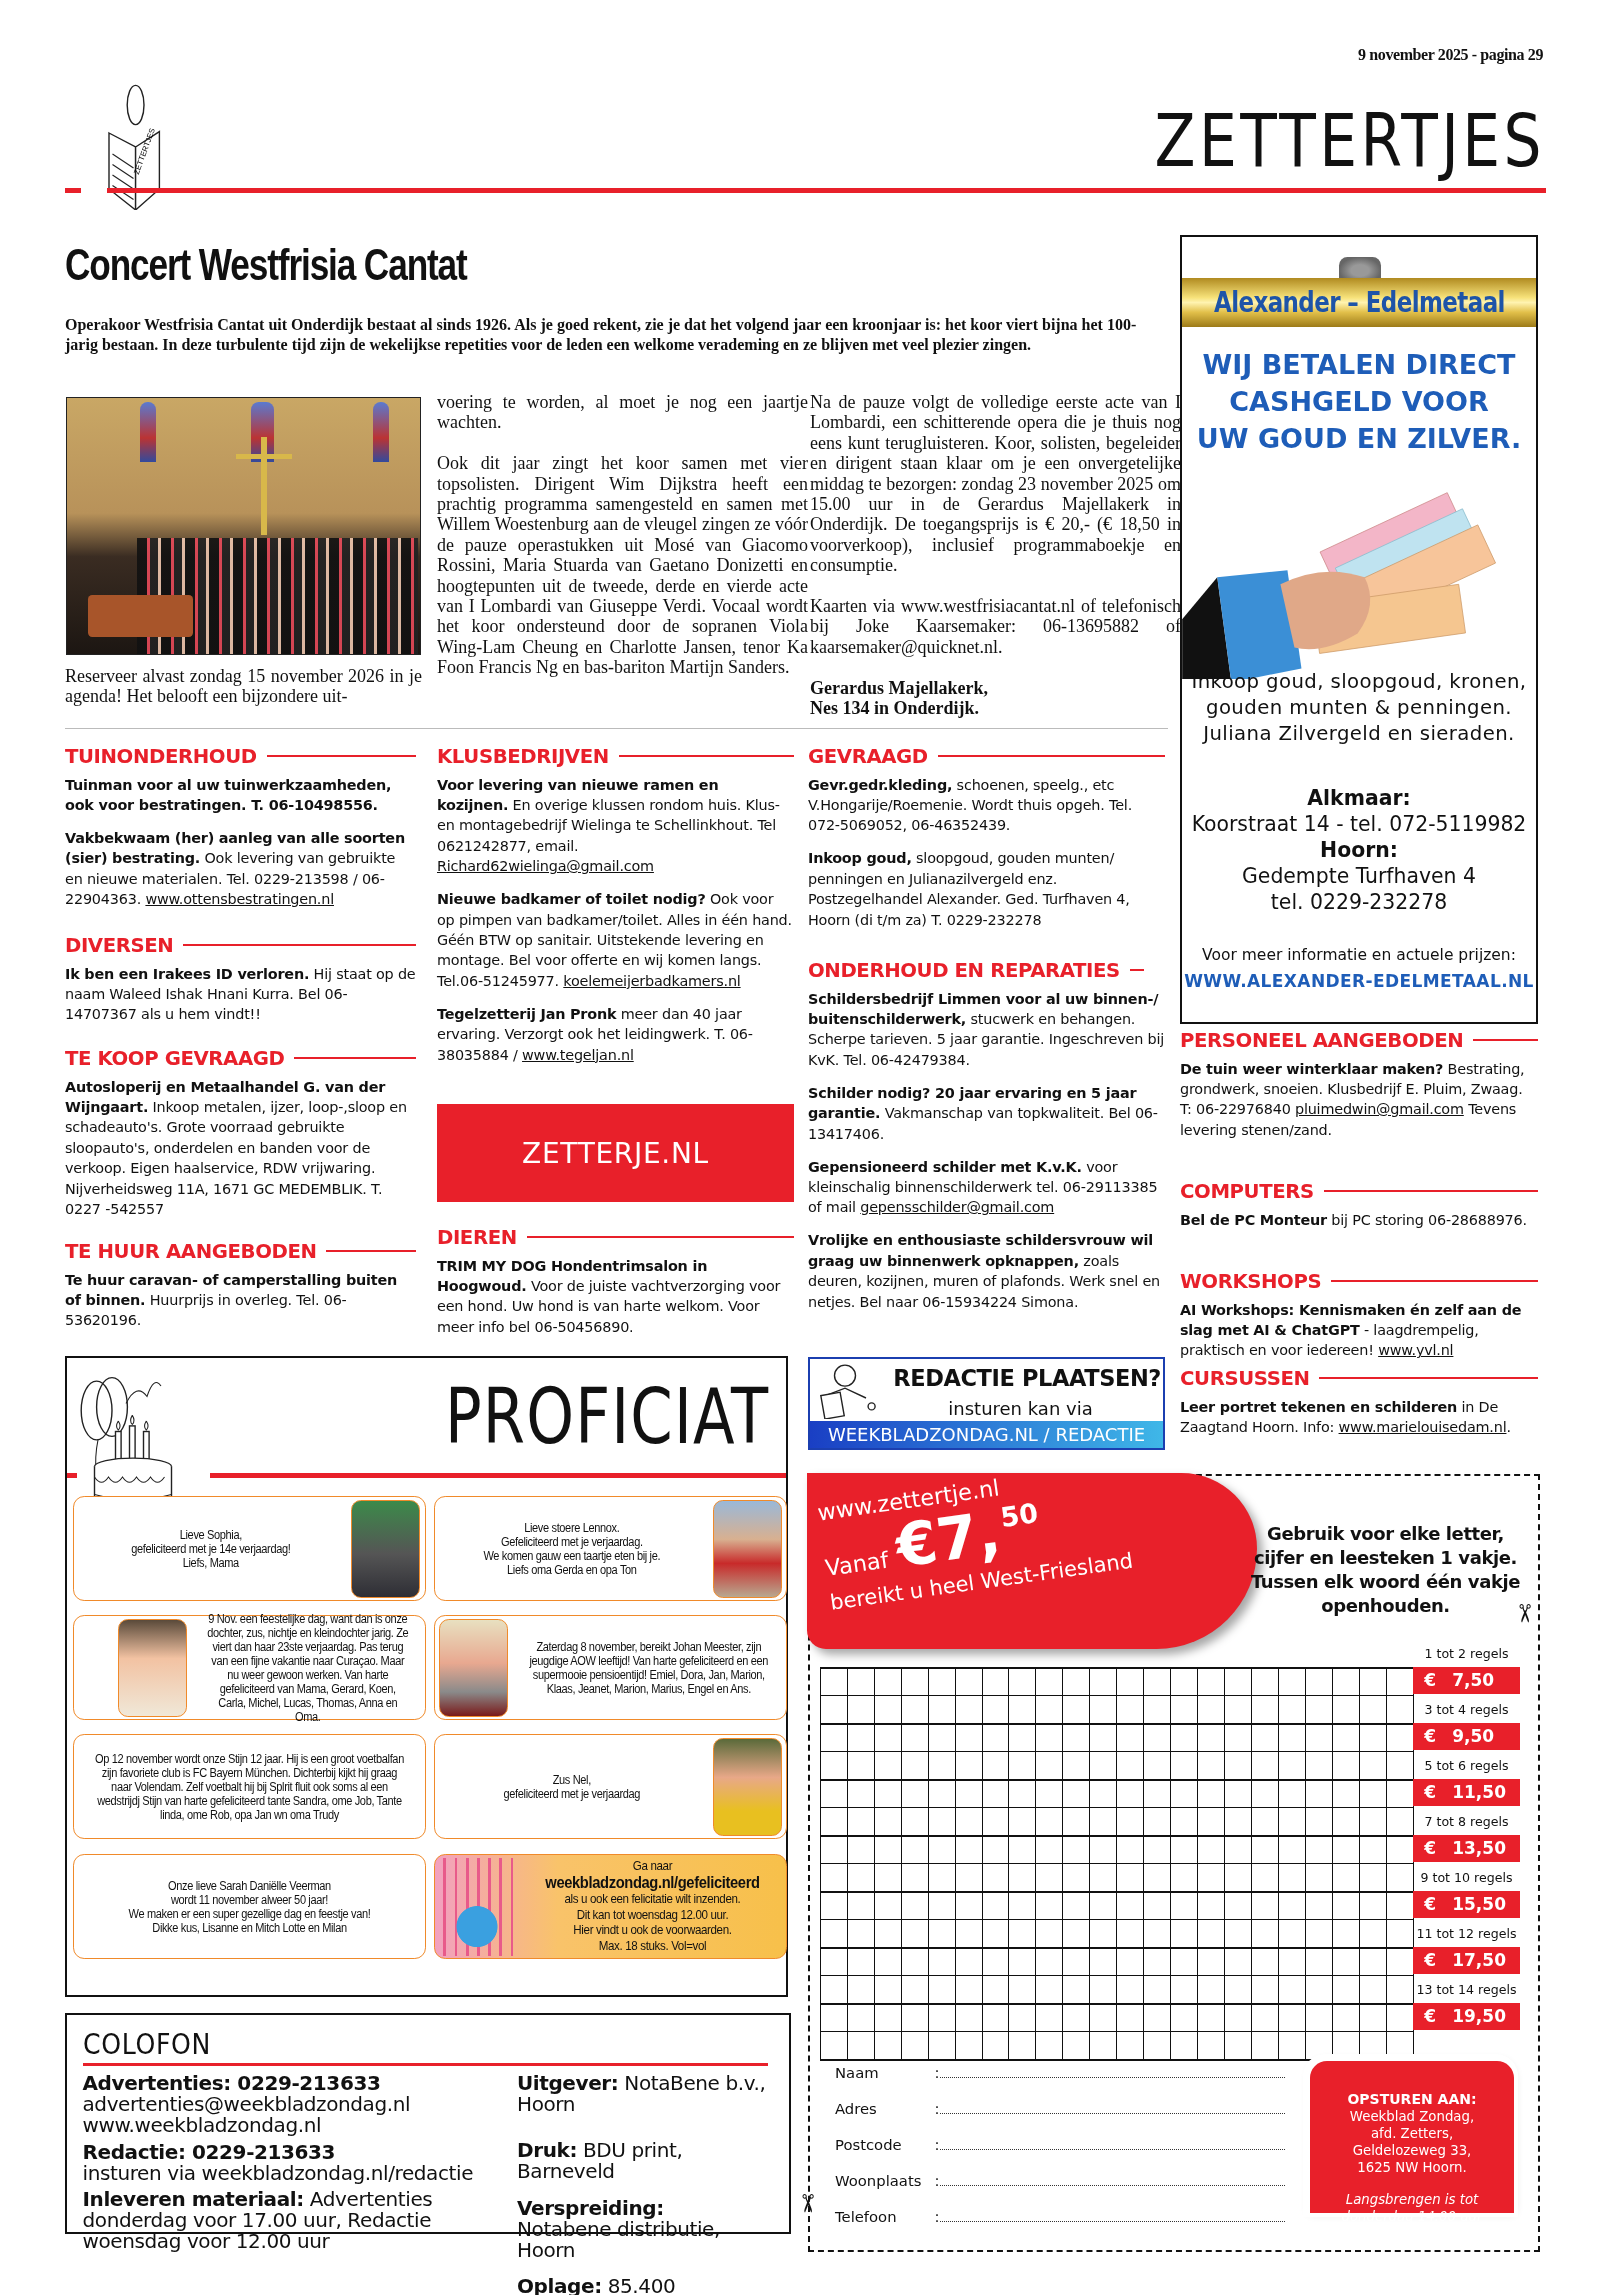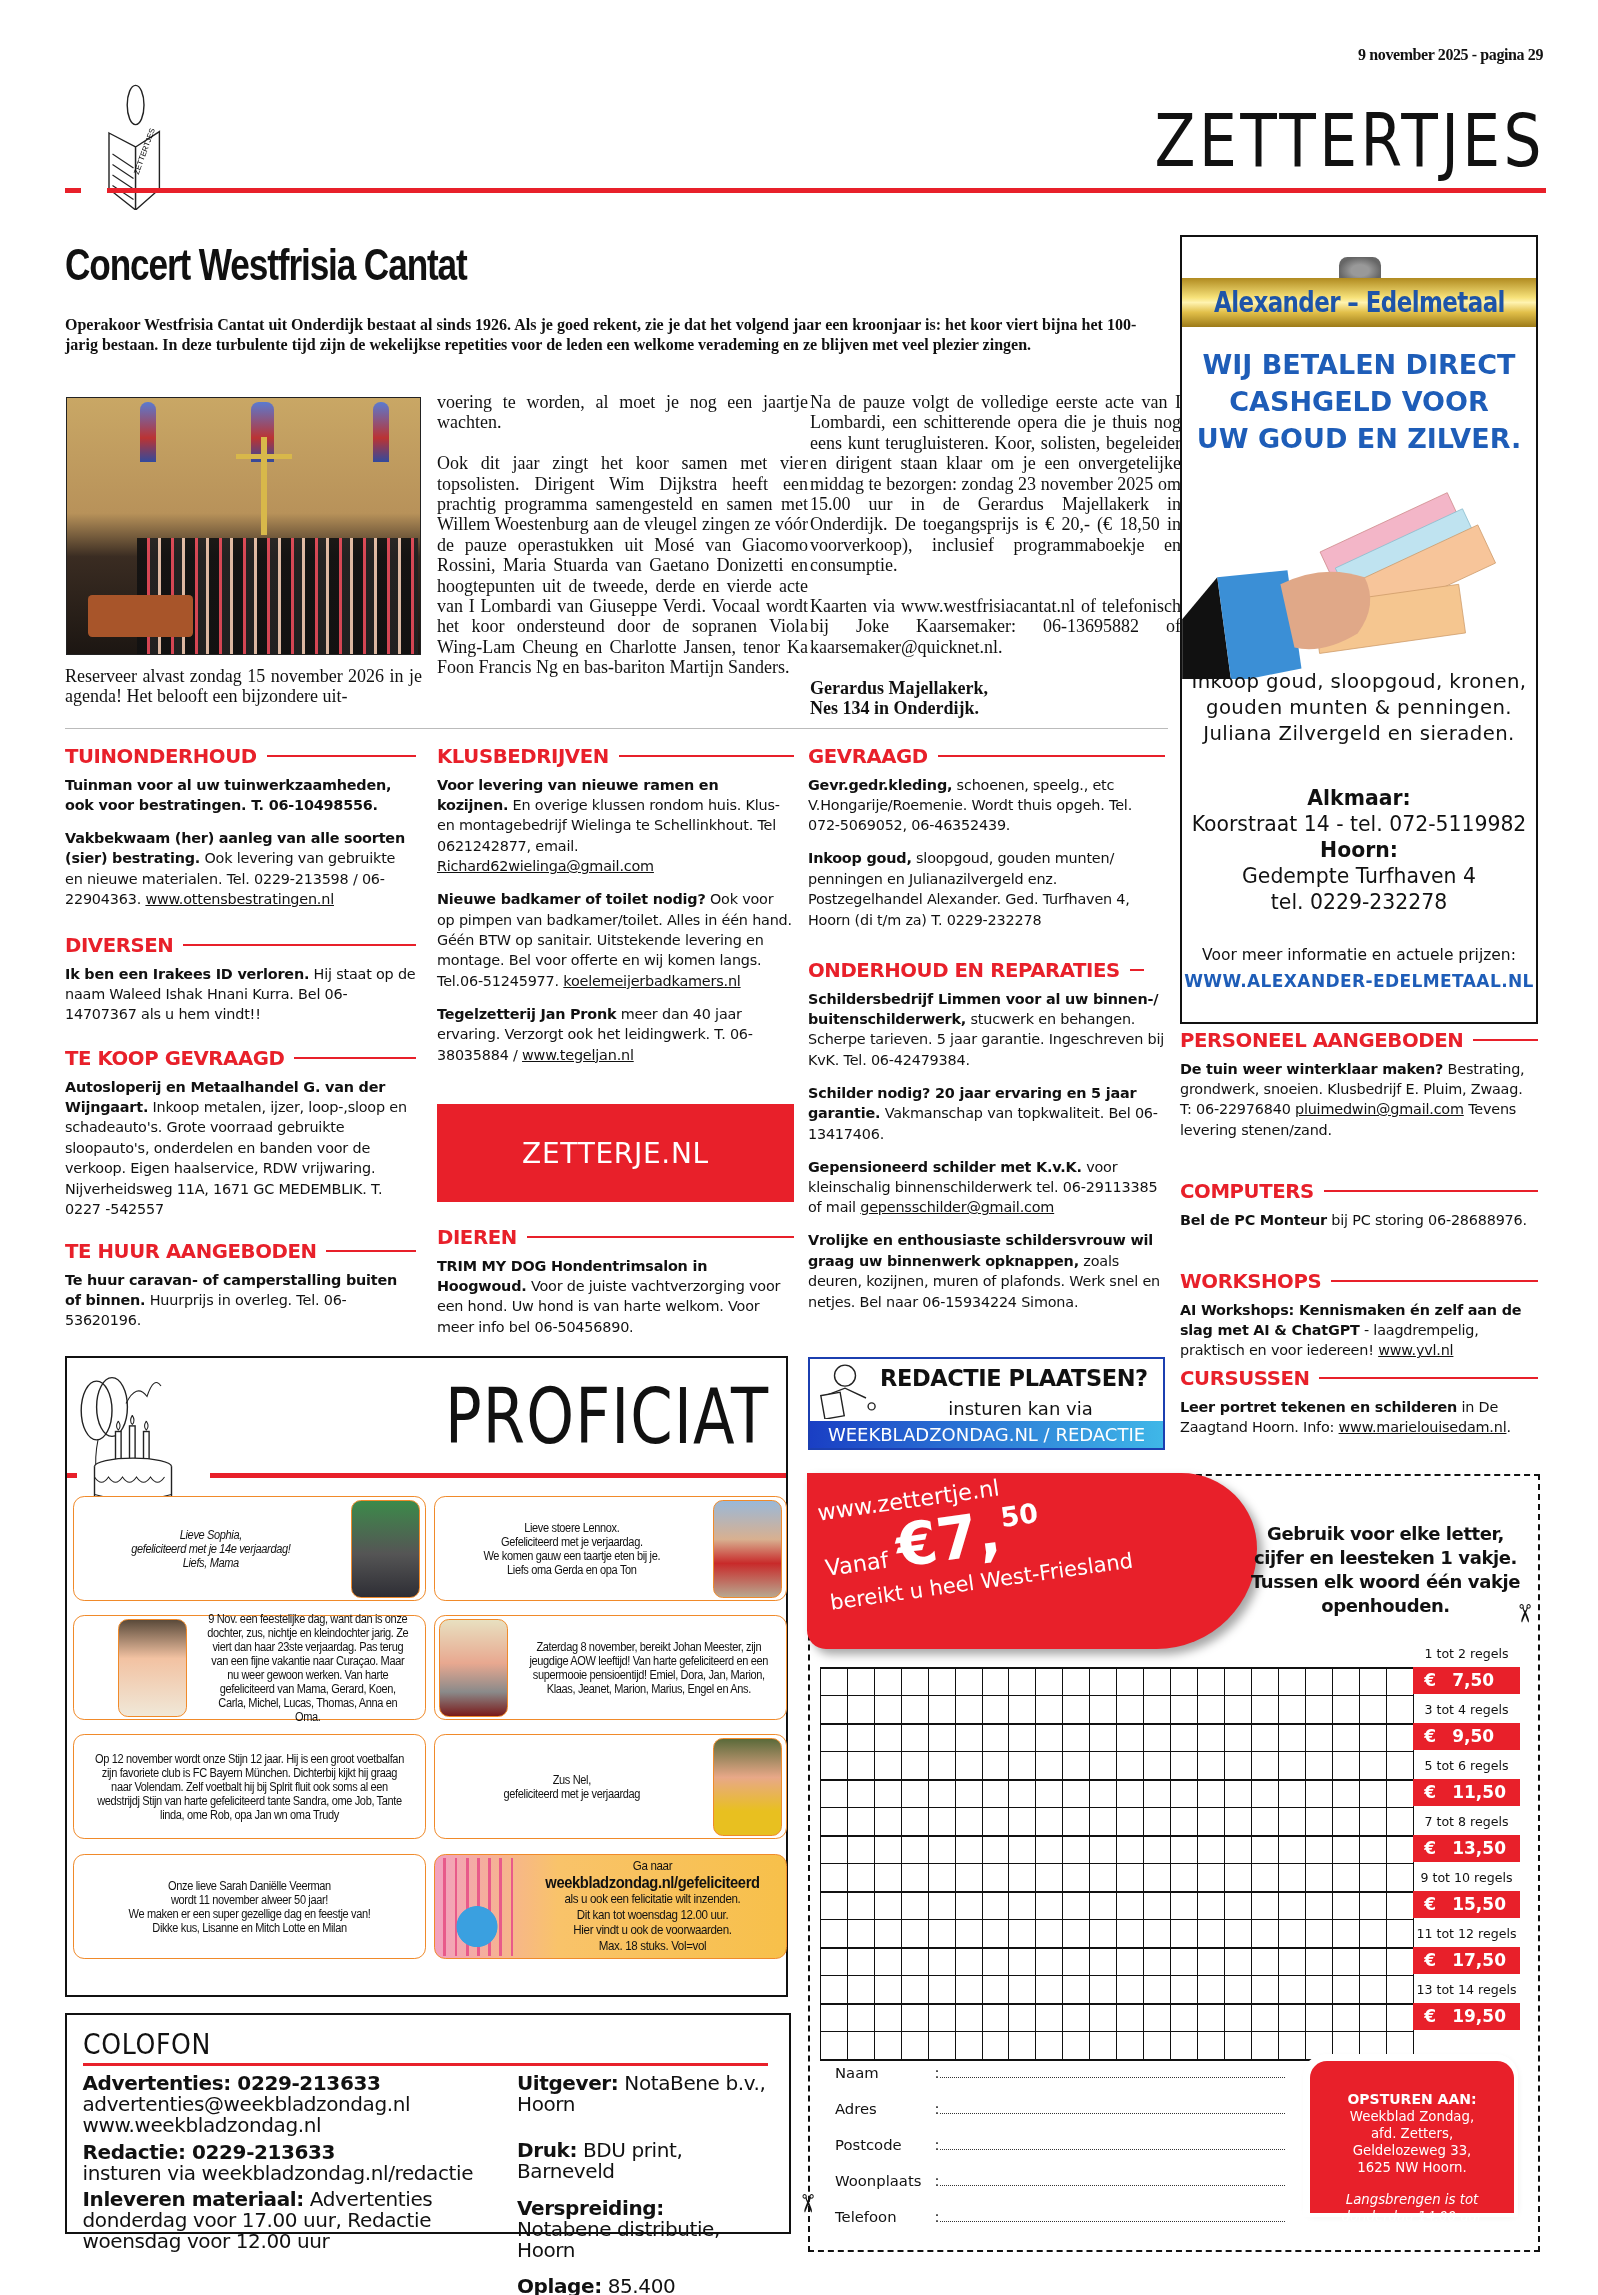--- a/index.html
+++ b/index.html
@@ -47,21 +47,21 @@
   .section { position: absolute; }
   .sec-head { display: flex; align-items: center; font-weight: bold; color: #e8202a; font-size: 19.7px; letter-spacing: -0.4px; height: 22.5px; white-space: nowrap; font-family: "DejaVu Sans", sans-serif; }
   .sec-head .line { flex: 1; height: 2.1px; background: #e8202a; margin-left: 9.8px; }
   .ads p { font-size: 14.4px; line-height: 20.4px; margin-top: 7px; margin-bottom: 12.6px; font-family: "DejaVu Sans", sans-serif; letter-spacing: -0.2px; }
   .ads p b { font-weight: bold; }
   .ads a { color: #111; text-decoration: underline; }
 
   #zetterje-banner { left: 437px; top: 1104px; width: 357px; height: 98px; background: #e8202a; color: #fff; display: flex; align-items: center; justify-content: center; font-size: 28px; letter-spacing: 0.7px; font-family: "DejaVu Sans", sans-serif; }
 
   #redactie-box { left: 808px; top: 1357px; width: 357px; height: 93px; border: 2.1px solid #1b3fb0; background: #fff; }
-  #redactie-title { position: absolute; left: 70px; top: 5.6px; width: 281px; text-align: left; font-weight: bold; font-size: 22.5px; letter-spacing: -0.4px; font-family: "DejaVu Sans", sans-serif; }
+  #redactie-title { position: absolute; left: 70px; top: 5.6px; width: 281px; text-align: right; font-weight: bold; font-size: 22.5px; letter-spacing: -0.4px; font-family: "DejaVu Sans", sans-serif; }
   #redactie-sub { position: absolute; left: 70px; top: 39px; width: 281px; text-align: center; font-size: 18px; font-family: "DejaVu Sans", sans-serif; }
   #redactie-bar { position: absolute; left: 0; bottom: 0; width: 353px; height: 27px; background: linear-gradient(90deg, #1a3fc4, #3fb7e8); color: #fff; font-size: 18px; text-align: center; line-height: 27px; font-family: "DejaVu Sans", sans-serif; }
 
   
   #proficiat { left: 65px; top: 1356px; width: 723px; height: 641px; border: 2.1px solid #111; }
   #proficiat-title { position: absolute; right: 17px; top: 14px; font-size: 76px; font-family: "DejaVu Sans", sans-serif; transform: scaleX(0.8); transform-origin: right; letter-spacing: 1.4px; }
   #proficiat-rule { position: absolute; left: 0; top: 115px; width: 719px; height: 4.9px; background: #e8202a; }
   #proficiat-cake { position: absolute; left: 9.8px; top: 9.8px; width: 133px; height: 148px; background: #fff; }
   .card { position: absolute; width: 353px; height: 105px; border: 1.4px solid #f08a2a; border-radius: 11.2px; background: #fff; display: flex; align-items: center; }
   .card .txt { flex: 1; text-align: center; font-size: 12px; line-height: 14px; letter-spacing: -0.4px; padding: 0 7px; font-family: "Liberation Sans", sans-serif; transform: scaleX(0.92); }
@@ -317,21 +317,21 @@
       <rect x="95" y="90" width="8" height="45" fill="#fff" stroke="#222" stroke-width="2"></rect>
       <path d="M59 75 q-5 8 0 13 q5-5 0-13 M79 67 q-5 8 0 13 q5-5 0-13 M99 75 q-5 8 0 13 q5-5 0-13" fill="none" stroke="#222" stroke-width="1.5"></path>
       <ellipse cx="80" cy="140" rx="55" ry="12" fill="#fff" stroke="#222" stroke-width="2"></ellipse>
       <path d="M25 140 L25 200 Q80 215 135 200 L135 140" fill="#fff" stroke="#222" stroke-width="2"></path>
       <path d="M25 155 q10 15 20 0 q10 15 20 0 q10 15 20 0 q10 15 20 0 q10 15 20 0" fill="none" stroke="#222" stroke-width="1.5"></path>
       <path d="M25 180 Q80 195 135 180 M25 187 Q80 202 135 187" fill="none" stroke="#222" stroke-width="1.5"></path>
     </svg>
   </div>
   <div id="proficiat-title">PROFICIAT</div>
 
-  <div class="card" style="left:5.6px;top:138px;font-style:italic;">
+  <div class="card" style="left:5.6px;top:138px;">
     <div class="txt" style="white-space:pre-line">Lieve Sophia,
 gefeliciteerd met je 14e verjaardag!
 Liefs, Mama</div>
     <div class="pic" style="background:linear-gradient(180deg,#3c8a4a,#555 55%,#2e2e35);"></div>
   </div>
   <div class="card" style="left:367px;top:138px;">
     <div class="txt" style="white-space:pre-line">Lieve stoere Lennox.
 Gefeliciteerd met je verjaardag.
 We komen gauw een taartje eten bij je.
 Liefs oma Gerda en opa Ton</div>

